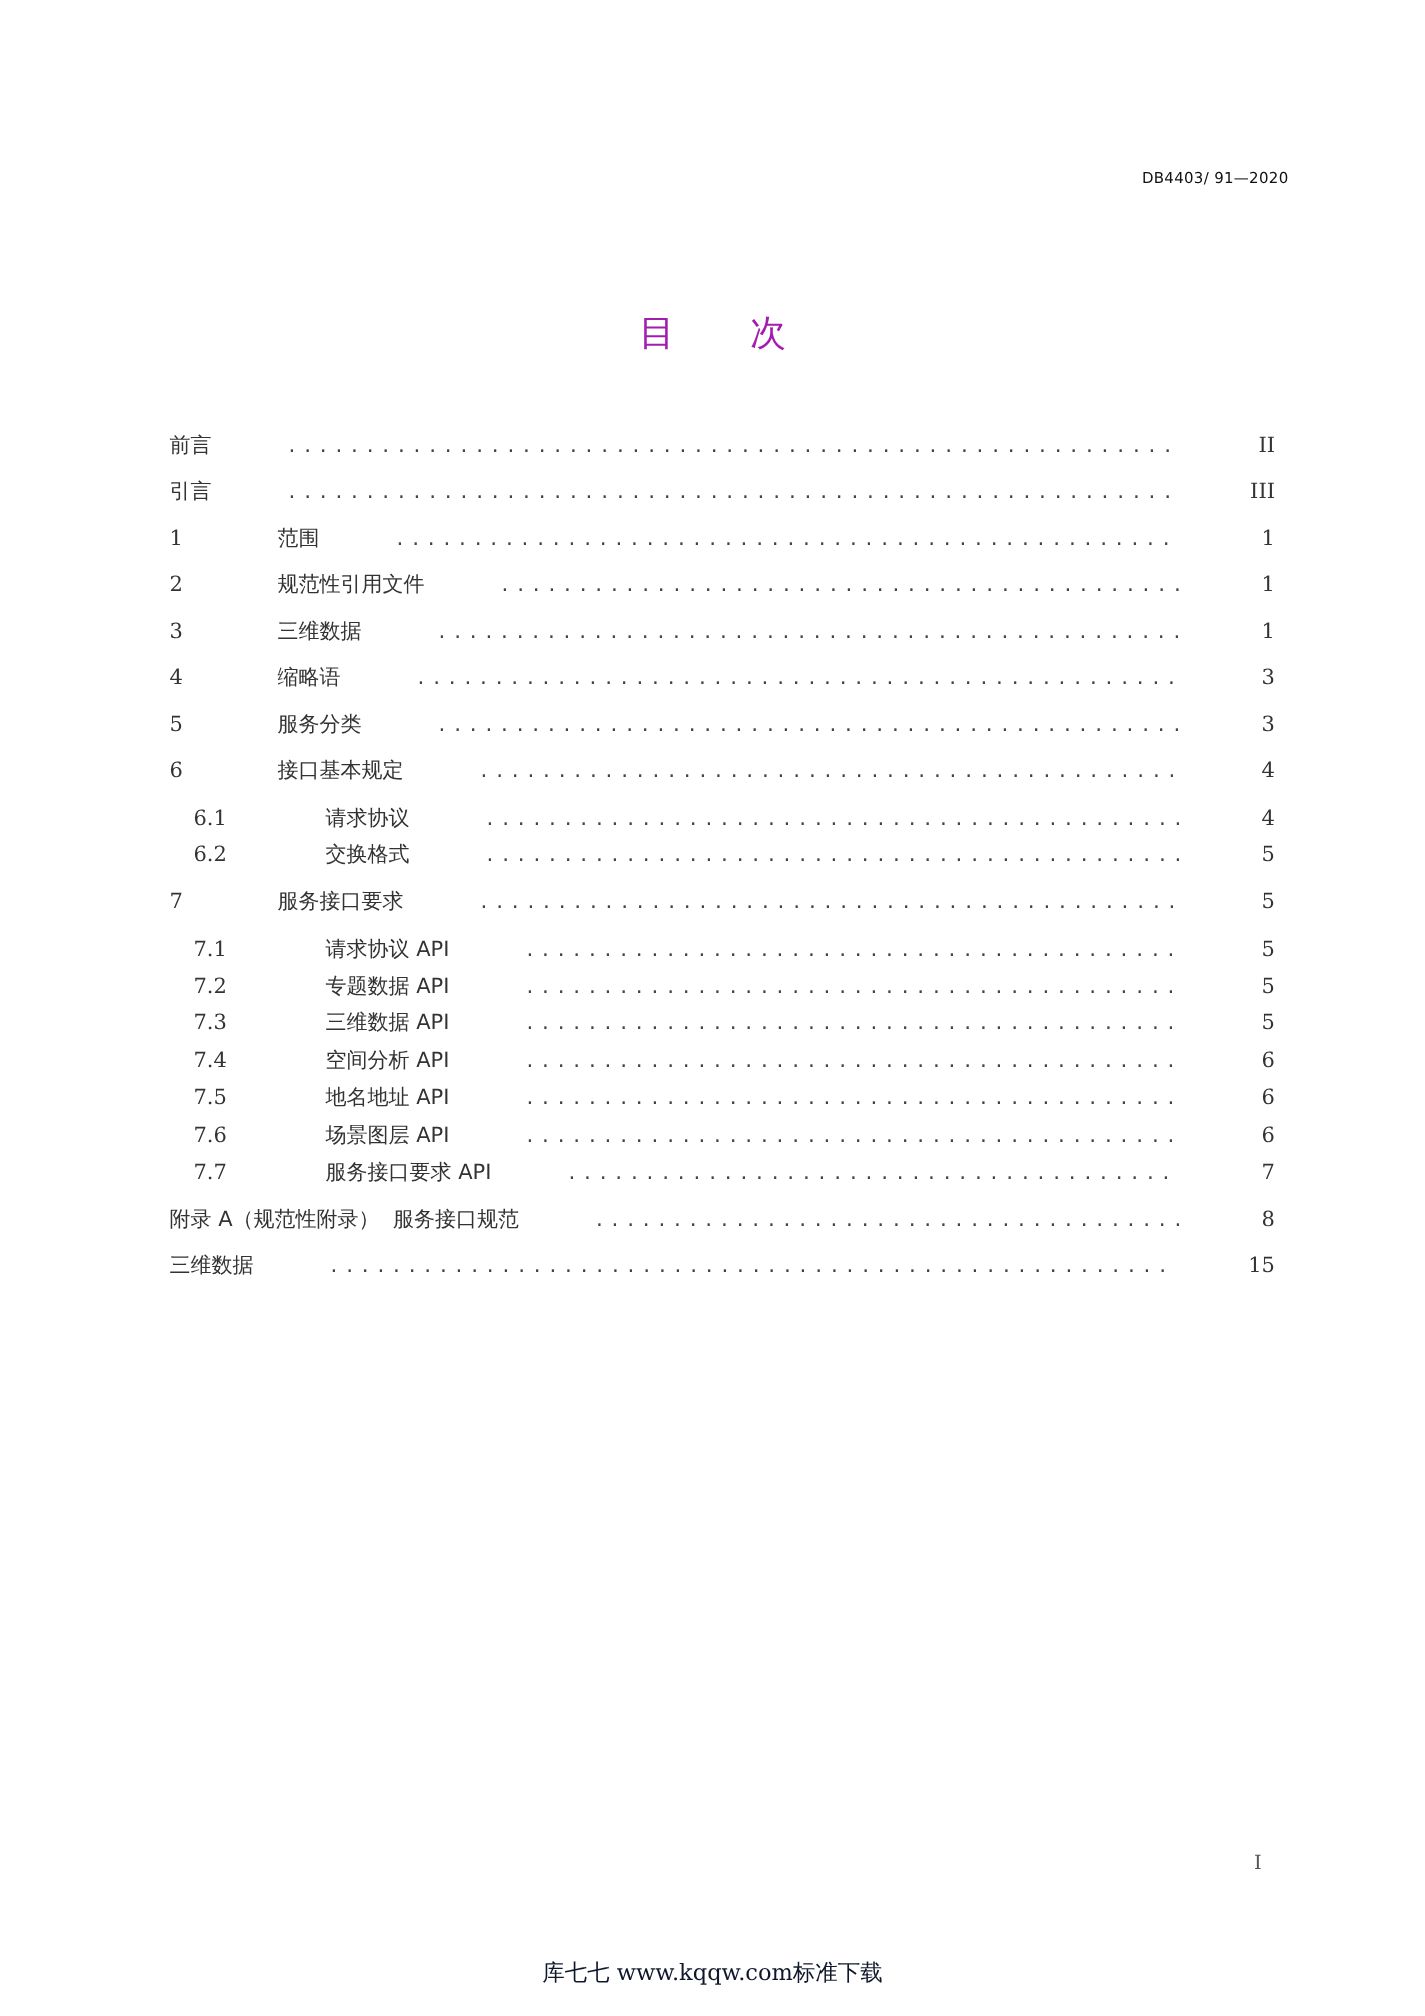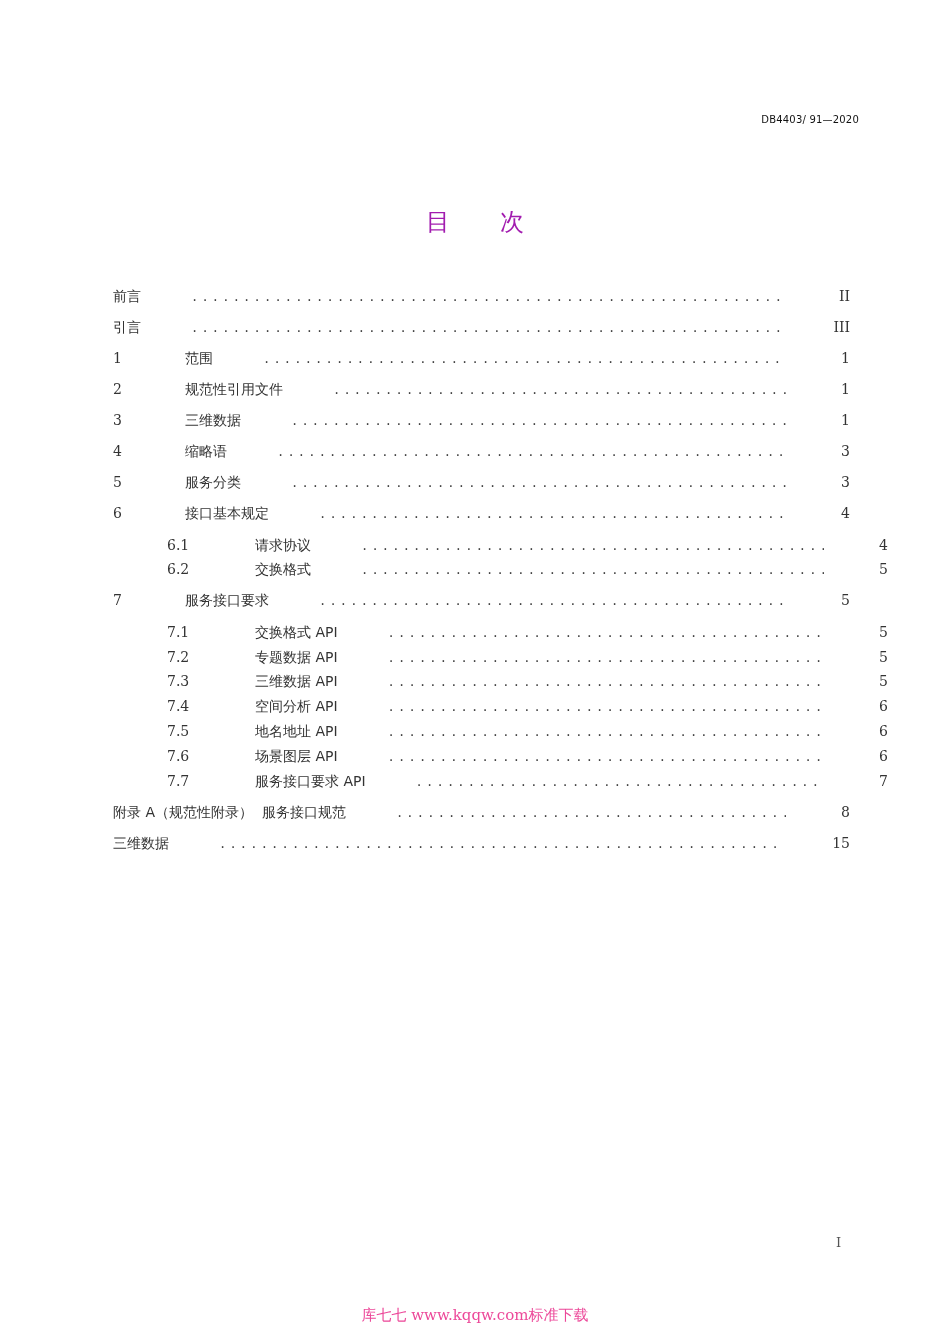--- a/index.html
+++ b/index.html
@@ -21,40 +21,40 @@
     .page-title span { display: inline-block; }
     .page-title .gap { width: 50px; }
     .toc {
       position: absolute; left: 113px; top: 286px; width: 737px;
     }
     .toc-row {
       position: absolute; left: 0; width: 737px; height: 22px;
       display: flex; align-items: baseline;
       font-size: 14px; color: #333333; white-space: nowrap; gap: 46px;
     }
-    .toc-row.sub { left: 16px; width: 721px; margin-left: 38px; }
+    .toc-row.sub { left: 16px; width: 721px; }
     .toc-num { display: inline-block; min-width: 26px; font-family: "DejaVu Serif", serif; }
     .toc-row.sub .toc-num { min-width: 42px; }
     .toc-label { font-family: "DejaVu Sans", sans-serif; font-size: 14px; }
     .toc-dots {
       flex: 1; overflow: hidden; margin: 0 6px 0 4px;
       letter-spacing: 3.2px; color: #444444; font-size: 12px;
       font-family: "DejaVu Sans Mono", monospace;
     }
     .toc-dots::before {
       content: "....................................................................................................................................................................";
     }
     .toc-page { font-family: "DejaVu Serif", serif; font-size: 14px; text-align: right; min-width: 12px; }
     .page-number {
       position: absolute; top: 1235px; left: 836px;
       font-family: "DejaVu Serif", serif; font-size: 13px; color: #555555;
     }
     .footer-watermark {
       position: absolute; top: 1306px; left: 0; width: 100%; text-align: center;
-      font-family: "DejaVu Serif", serif; font-size: 15px; color: #ec4899;
+      font-family: "DejaVu Serif", serif; font-size: 15px; color: #0f172a;
     }
   </style>
 </head>
 <body>
 
 <div class="doc-code">DB4403/ 91—2020</div>
 
 <div class="page-title">
   <span>目</span><span class="gap"></span><span>次</span>
 </div>
@@ -119,21 +119,21 @@
     <span class="toc-page">5</span>
   </div>
   <div class="toc-row" style="top:306px">
     <span class="toc-num">7</span>
     <span class="toc-label">服务接口要求</span>
     <span class="toc-dots"></span>
     <span class="toc-page">5</span>
   </div>
   <div class="toc-row sub" style="top:338px">
     <span class="toc-num">7.1</span>
-    <span class="toc-label">交换格式 API</span>
+    <span class="toc-label">请求协议 API</span>
     <span class="toc-dots"></span>
     <span class="toc-page">5</span>
   </div>
   <div class="toc-row sub" style="top:363px">
     <span class="toc-num">7.2</span>
     <span class="toc-label">专题数据 API</span>
     <span class="toc-dots"></span>
     <span class="toc-page">5</span>
   </div>
   <div class="toc-row sub" style="top:387px">

